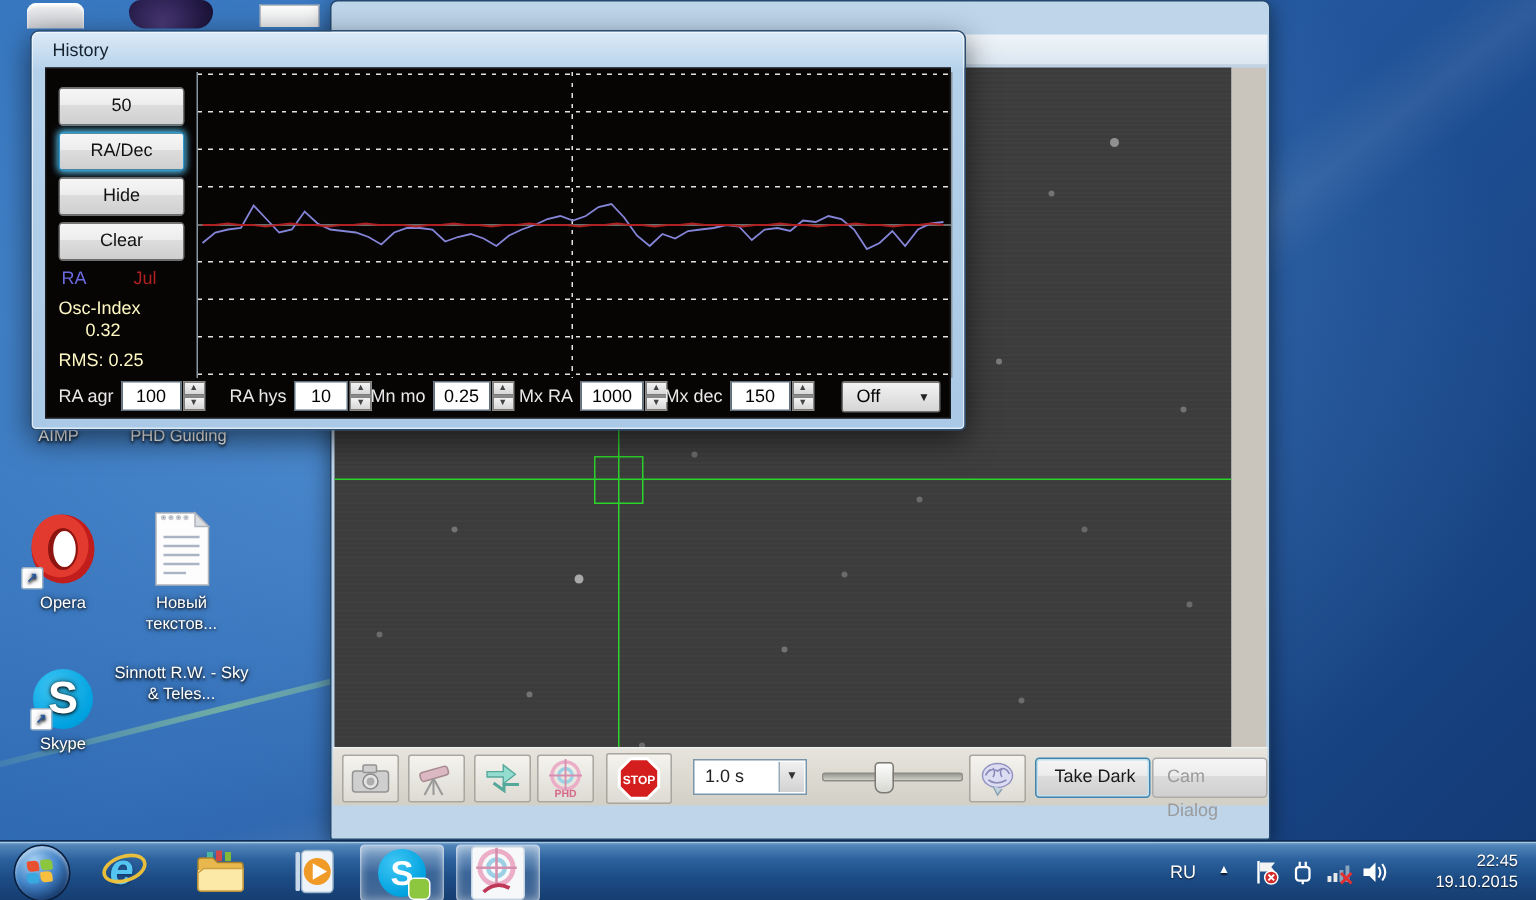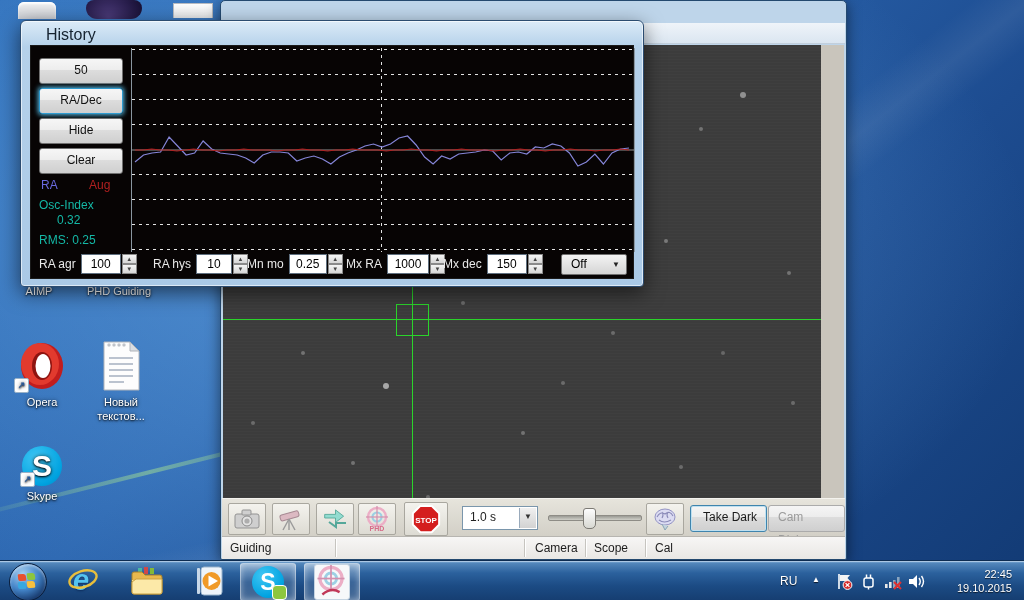--- a/index.html
+++ b/index.html
@@ -69,26 +69,26 @@
   .mw-status{position:absolute;left:1px;top:535px;width:623px;height:22px;
     background:linear-gradient(#f7f6f5,#e9e7e4);border-top:1px solid #b7b5b0;font-size:12px;color:#1c1c1c;}
   .sb-label{position:absolute;top:4px;}
   .sb-div{position:absolute;top:2px;bottom:2px;width:1px;background:#c6c4bf;box-shadow:1px 0 0 #fff;}
 
   
   .history{position:absolute;left:20px;top:20px;width:622px;height:265px;z-index:20;
     background:linear-gradient(#dcebf8,#b5d1ea 26px,#aac9e6);
     border:1px solid #2c4c70;border-radius:6px 6px 4px 4px;
     box-shadow:0 6px 20px rgba(0,0,0,.55),inset 0 0 0 1px rgba(255,255,255,.6);}
-  .hw-title{position:absolute;left:25px;top:5px;font-size:16px;color:#15222f;}
+  .hw-title{position:absolute;left:14px;top:5px;font-size:12px;color:#15222f;}
   .hw-content{position:absolute;left:9px;top:24px;right:9px;bottom:7px;background:#070404;border:1px solid #1a1a1a;}
   .hbtn{position:absolute;left:8px;width:82px;height:24px;font-size:12px;color:#111;text-align:center;line-height:22px;
     background:linear-gradient(#f6f6f6,#ededed 45%,#dddddd 46%,#cfcfcf);border:1px solid #6f6f6f;border-radius:3px;}
   .hbtn.focused{border:1px solid #2f9bd0;box-shadow:0 0 5px 1px rgba(90,200,245,.95);}
-  .hlbl{position:absolute;font-size:12px;color:#14b8a6;}
+  .hlbl{position:absolute;font-size:12px;color:#fef9c3;}
   .graph{position:absolute;left:100px;top:2px;width:502px;height:204px;
     border-left:1px solid #8a96a0;border-right:1px solid #8a96a0;}
   .gline{position:absolute;left:0;width:100%;height:1px;
     background:repeating-linear-gradient(90deg,#e3e3e3 0 3px,rgba(0,0,0,0) 3px 7px);}
   .gvline{position:absolute;top:0;left:249px;width:1px;height:100%;
     background:repeating-linear-gradient(180deg,#e3e3e3 0 3px,rgba(0,0,0,0) 3px 7px);}
   #chart-svg{position:absolute;inset:0;}
   .ctrlrow{position:absolute;left:0;right:12px;bottom:0;height:27px;}
   .spin-group{position:absolute;top:3px;height:21px;white-space:nowrap;}
   .spin-label{display:inline-block;font-size:12px;color:#e9e9e9;vertical-align:top;margin-top:3px;margin-right:5px;}
@@ -182,20 +182,21 @@
 
     <div class="dicon" style="left:8px;top:446px;width:68px;">
       <div class="art skype-circle" style="font-size:30px;line-height:40px;">
         <span>S</span>
         <span class="badge">↗</span>
       </div>
       <div>Skype</div>
     </div>
 
     <div class="dicon" style="left:76px;top:442px;width:90px;">
+      <div>Sinnott R.W. - Sky &amp; Teles...</div>
     </div>
   </div>
 
   <div class="mainwin">
 
     <div class="mw-menubar">
       <span class="menu-item" style="left:8px;">File</span>
       <span class="menu-item" style="left:40px;">Mount</span>
       <span class="menu-item" style="left:90px;">Tools</span>
       <span class="menu-item" style="left:128px;">Help</span>
@@ -278,45 +279,35 @@
         <svg width="26" height="24" viewBox="0 0 26 24">
           <ellipse cx="13" cy="10" rx="10" ry="8" fill="#dcdcf2" stroke="#9494c4"></ellipse>
           <path d="M5 10 q3 -6 8 -3 q5 -4 8 2 M7 13 q5 4 12 0 M10 5 q2 3 0 6 M16 5 q-2 3 0 6" fill="none" stroke="#8a8ab8" stroke-width="1.1"></path>
           <path d="M10 17 l3 6 l3 -4" fill="#c2d4de" stroke="#8aa4b4"></path>
         </svg>
       </span>
       <span class="pushbtn default" style="left:468px;">Take Dark</span>
       <span class="pushbtn disabled" style="left:546px;">Cam Dialog</span>
     </div>
 
-    <div class="mw-status">
-      <span class="sb-label" style="left:8px;">Guiding</span>
-      <span class="sb-div" style="left:113px;"></span>
-      <span class="sb-div" style="left:302px;"></span>
-      <span class="sb-label" style="left:313px;">Camera</span>
-      <span class="sb-div" style="left:363px;"></span>
-      <span class="sb-label" style="left:372px;">Scope</span>
-      <span class="sb-div" style="left:423px;"></span>
-      <span class="sb-label" style="left:433px;">Cal</span>
-    </div>
   </div>
 
   <div class="history">
     <div style="position:absolute;left:0;top:0;right:0;height:24px;">
       <span class="hw-title">History</span>
     </div>
     <div class="hw-content">
 
       <div class="hbtn" style="top:12px;">50</div>
       <div class="hbtn focused" style="top:42px;">RA/Dec</div>
       <div class="hbtn" style="top:72px;">Hide</div>
       <div class="hbtn" style="top:102px;">Clear</div>
 
       <span class="hlbl" style="left:10px;top:132px;color:#6a6ae0;">RA</span>
-      <span class="hlbl" style="left:58px;top:132px;color:#b02020;">Aug</span>
+      <span class="hlbl" style="left:58px;top:132px;color:#b02020;">Jul</span>
       <span class="hlbl" style="left:8px;top:152px;">Osc-Index</span>
       <span class="hlbl" style="left:26px;top:167px;">0.32</span>
       <span class="hlbl" style="left:8px;top:187px;">RMS: 0.25</span>
 
       <div class="graph">
         <div id="gridlines">
             <div class="gline" style="top: 1px;"></div>
             <div class="gline" style="top: 26px;"></div>
             <div class="gline" style="top: 51px;"></div>
             <div class="gline" style="top: 76px;"></div>

